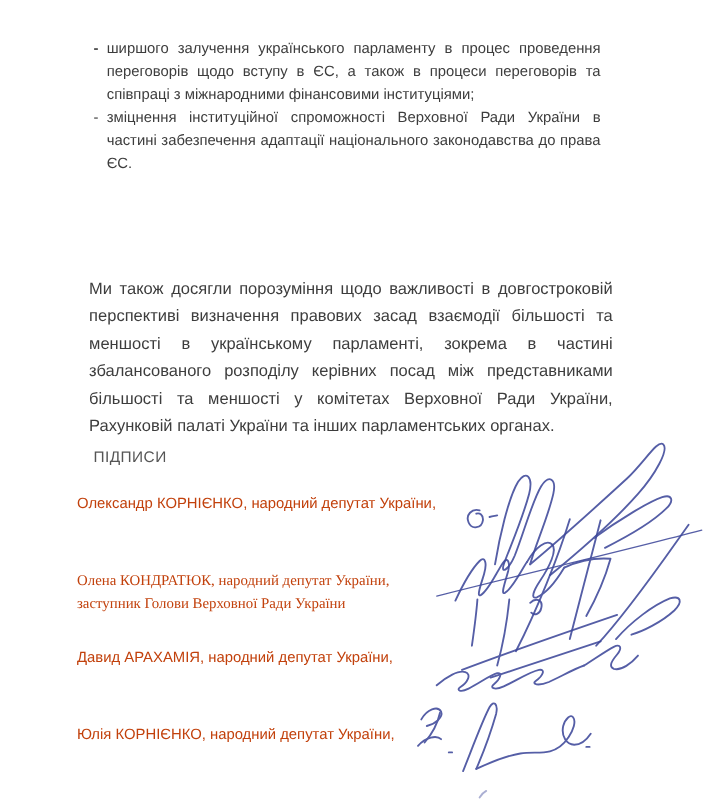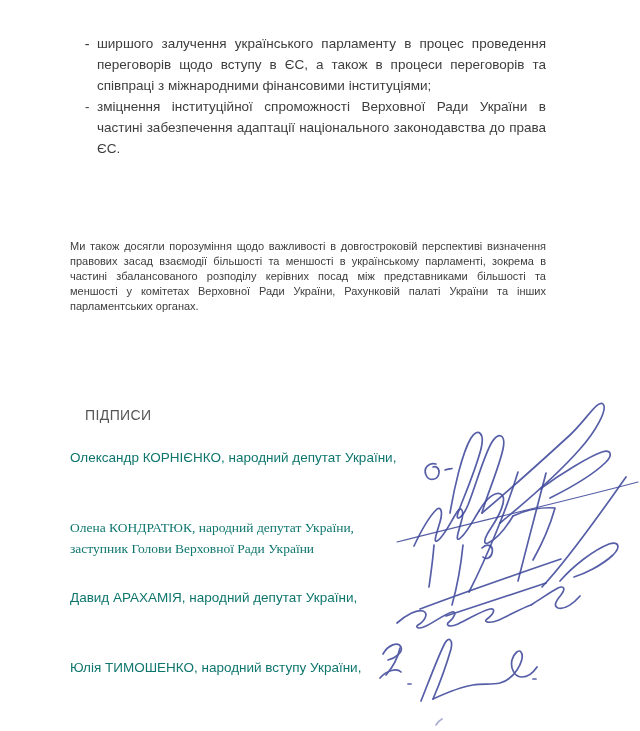--- a/index.html
+++ b/index.html
@@ -9,31 +9,31 @@
   }
   .page{position:relative;width:640px;height:731px;background:#ffffff;}
   .bullets{
     position:absolute;left:70px;top:33px;width:476px;
     margin:0;padding:0;list-style:none;
     font-size:13.5px;line-height:21px;color:#3d3d3d;
   }
   .bullets li{position:relative;padding-left:27px;text-align:justify;}
   .bullets .marker{position:absolute;left:15px;top:0;}
   .body-par{
-    position:absolute;left:70px;top:239px;width:476px;margin:0;
-    font-size:11px;line-height:15px;color:#3d3d3d;text-align:justify;
+    position:absolute;left:70px;top:239px;width:476px;margin:11px;
+    font-size:15px;line-height:25px;color:#3d3d3d;text-align:justify;
   }
   .sig-heading{
     position:absolute;left:70px;top:390px;margin:15px;
     font-size:14px;line-height:21px;font-weight:400;color:#555;
     letter-spacing:0.4px;
   }
   .sig-block{
     position:absolute;left:70px;width:372px;
-    font-size:13.5px;line-height:21px;color:#0f766e;
+    font-size:13.5px;line-height:21px;color:#c2410c;
   }
   .sig-block.b1{top:447px;}
   .sig-block.b2{top:517px;font-family:Liberation Serif, serif;}
   .sig-block.b3{top:587px;}
   .sig-block.b4{top:657px;}
   .ink-overlay{position:absolute;left:370px;top:393px;width:270px;height:338px;}
 </style>
 </head>
 <body>
 
@@ -64,21 +64,21 @@
   <div class="sig-block b2">
     <div>Олена КОНДРАТЮК, народний депутат України,</div>
     <div>заступник Голови Верховної Ради України</div>
   </div>
 
   <div class="sig-block b3">
     <div>Давид АРАХАМІЯ, народний депутат України,</div>
   </div>
 
   <div class="sig-block b4">
-    <div>Юлія ТИМОШЕНКО, народний вступу України,</div>
+    <div>Юлія КОРНІЄНКО, народний депутат України,</div>
   </div>
 
   <svg class="ink-overlay" viewBox="0 0 270 338" aria-hidden="true">
 
     <g fill="none" stroke-width="1.7" stroke-linecap="round" stroke-linejoin="round" opacity="0.88" stroke="#3e489a">
       <path d="M66,71 C59,69 53,75 56,82 C59,89 68,87 69,80 C69.5,75 66,73 63,74"></path>
       <path d="M75,77 C78,76 80,76 82,75.5"></path>
       <path d="M80,120 C84,96 92,60 101,45 C108,34 115,40 111,56 C104,82 92,108 88,120 C85,129 92,126 98,112 C106,92 114,62 122,49 C129,38 136,42 133,56 C128,78 116,104 112,120"></path>
       <path d="M112,120 C136,100 176,64 200,42 C216,27 228,6 233,11 C238,16 226,38 210,56 C188,81 152,112 130,130"></path>
       <path d="M170,96 C192,80 220,63 232,59 C241,56 243,62 236,69 C224,81 200,95 180,105"></path>

